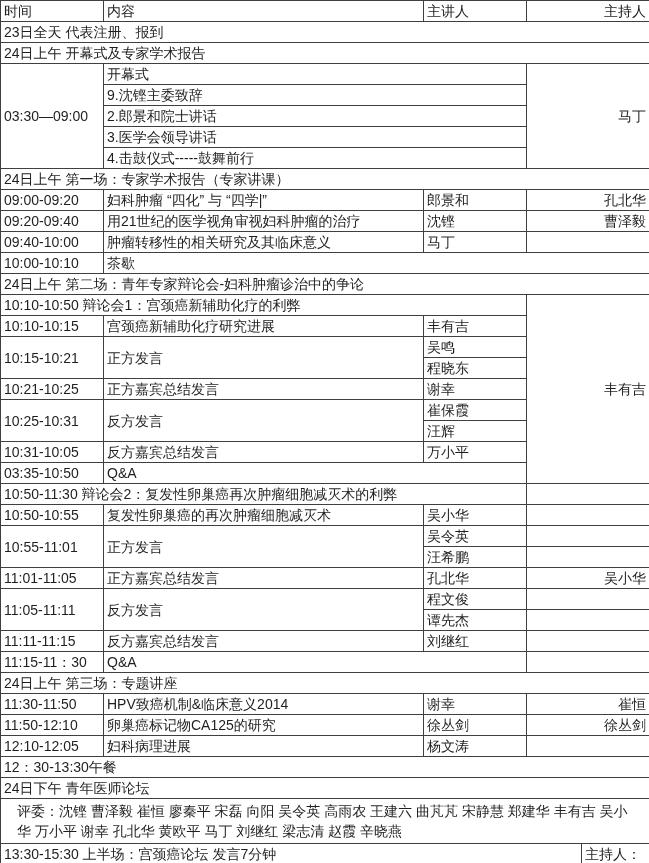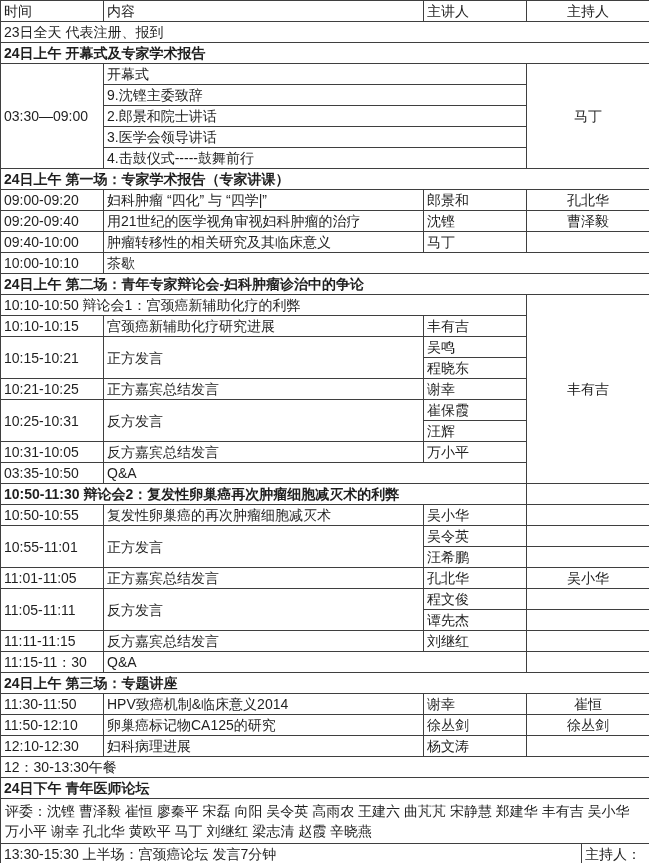--- a/index.html
+++ b/index.html
@@ -22,26 +22,26 @@
     font-size: 14px;
     color: #1f1f1f;
     height: 20px;
     line-height: 18px;
     padding: 0 3px;
     vertical-align: middle;
     text-align: left;
     white-space: nowrap;
     overflow: hidden;
   }
-  table.schedule td.bold { font-weight: bold; }
-  table.schedule td.center { text-align: center; }
+  table.schedule td.bold { font-weight: normal; }
+  table.schedule td.center { text-align: right; }
   table.schedule td.wrap {
     white-space: normal;
     line-height: 20px;
-    padding: 2px 4px;
+    padding: 2px 16px;
     height: auto;
   }
 </style>
 </head>
 <body>
 
 <table class="schedule">
   <colgroup>
     <col style="width:103px">
     <col style="width:320px">
@@ -202,21 +202,21 @@
         <td>谢幸</td>
         <td colspan="2" class="center">崔恒</td>
       </tr>
       <tr>
         <td>11:50-12:10</td>
         <td>卵巢癌标记物CA125的研究</td>
         <td>徐丛剑</td>
         <td colspan="2" class="center">徐丛剑</td>
       </tr>
       <tr>
-        <td>12:10-12:30</td>
+        <td>12:10-12:05</td>
         <td>妇科病理进展</td>
         <td>杨文涛</td>
         <td colspan="2"></td>
       </tr>
       <tr>
         <td colspan="5">12：30-13:30午餐</td>
       </tr>
       <tr>
         <td colspan="5" class="bold">24日下午  青年医师论坛</td>
       </tr>

